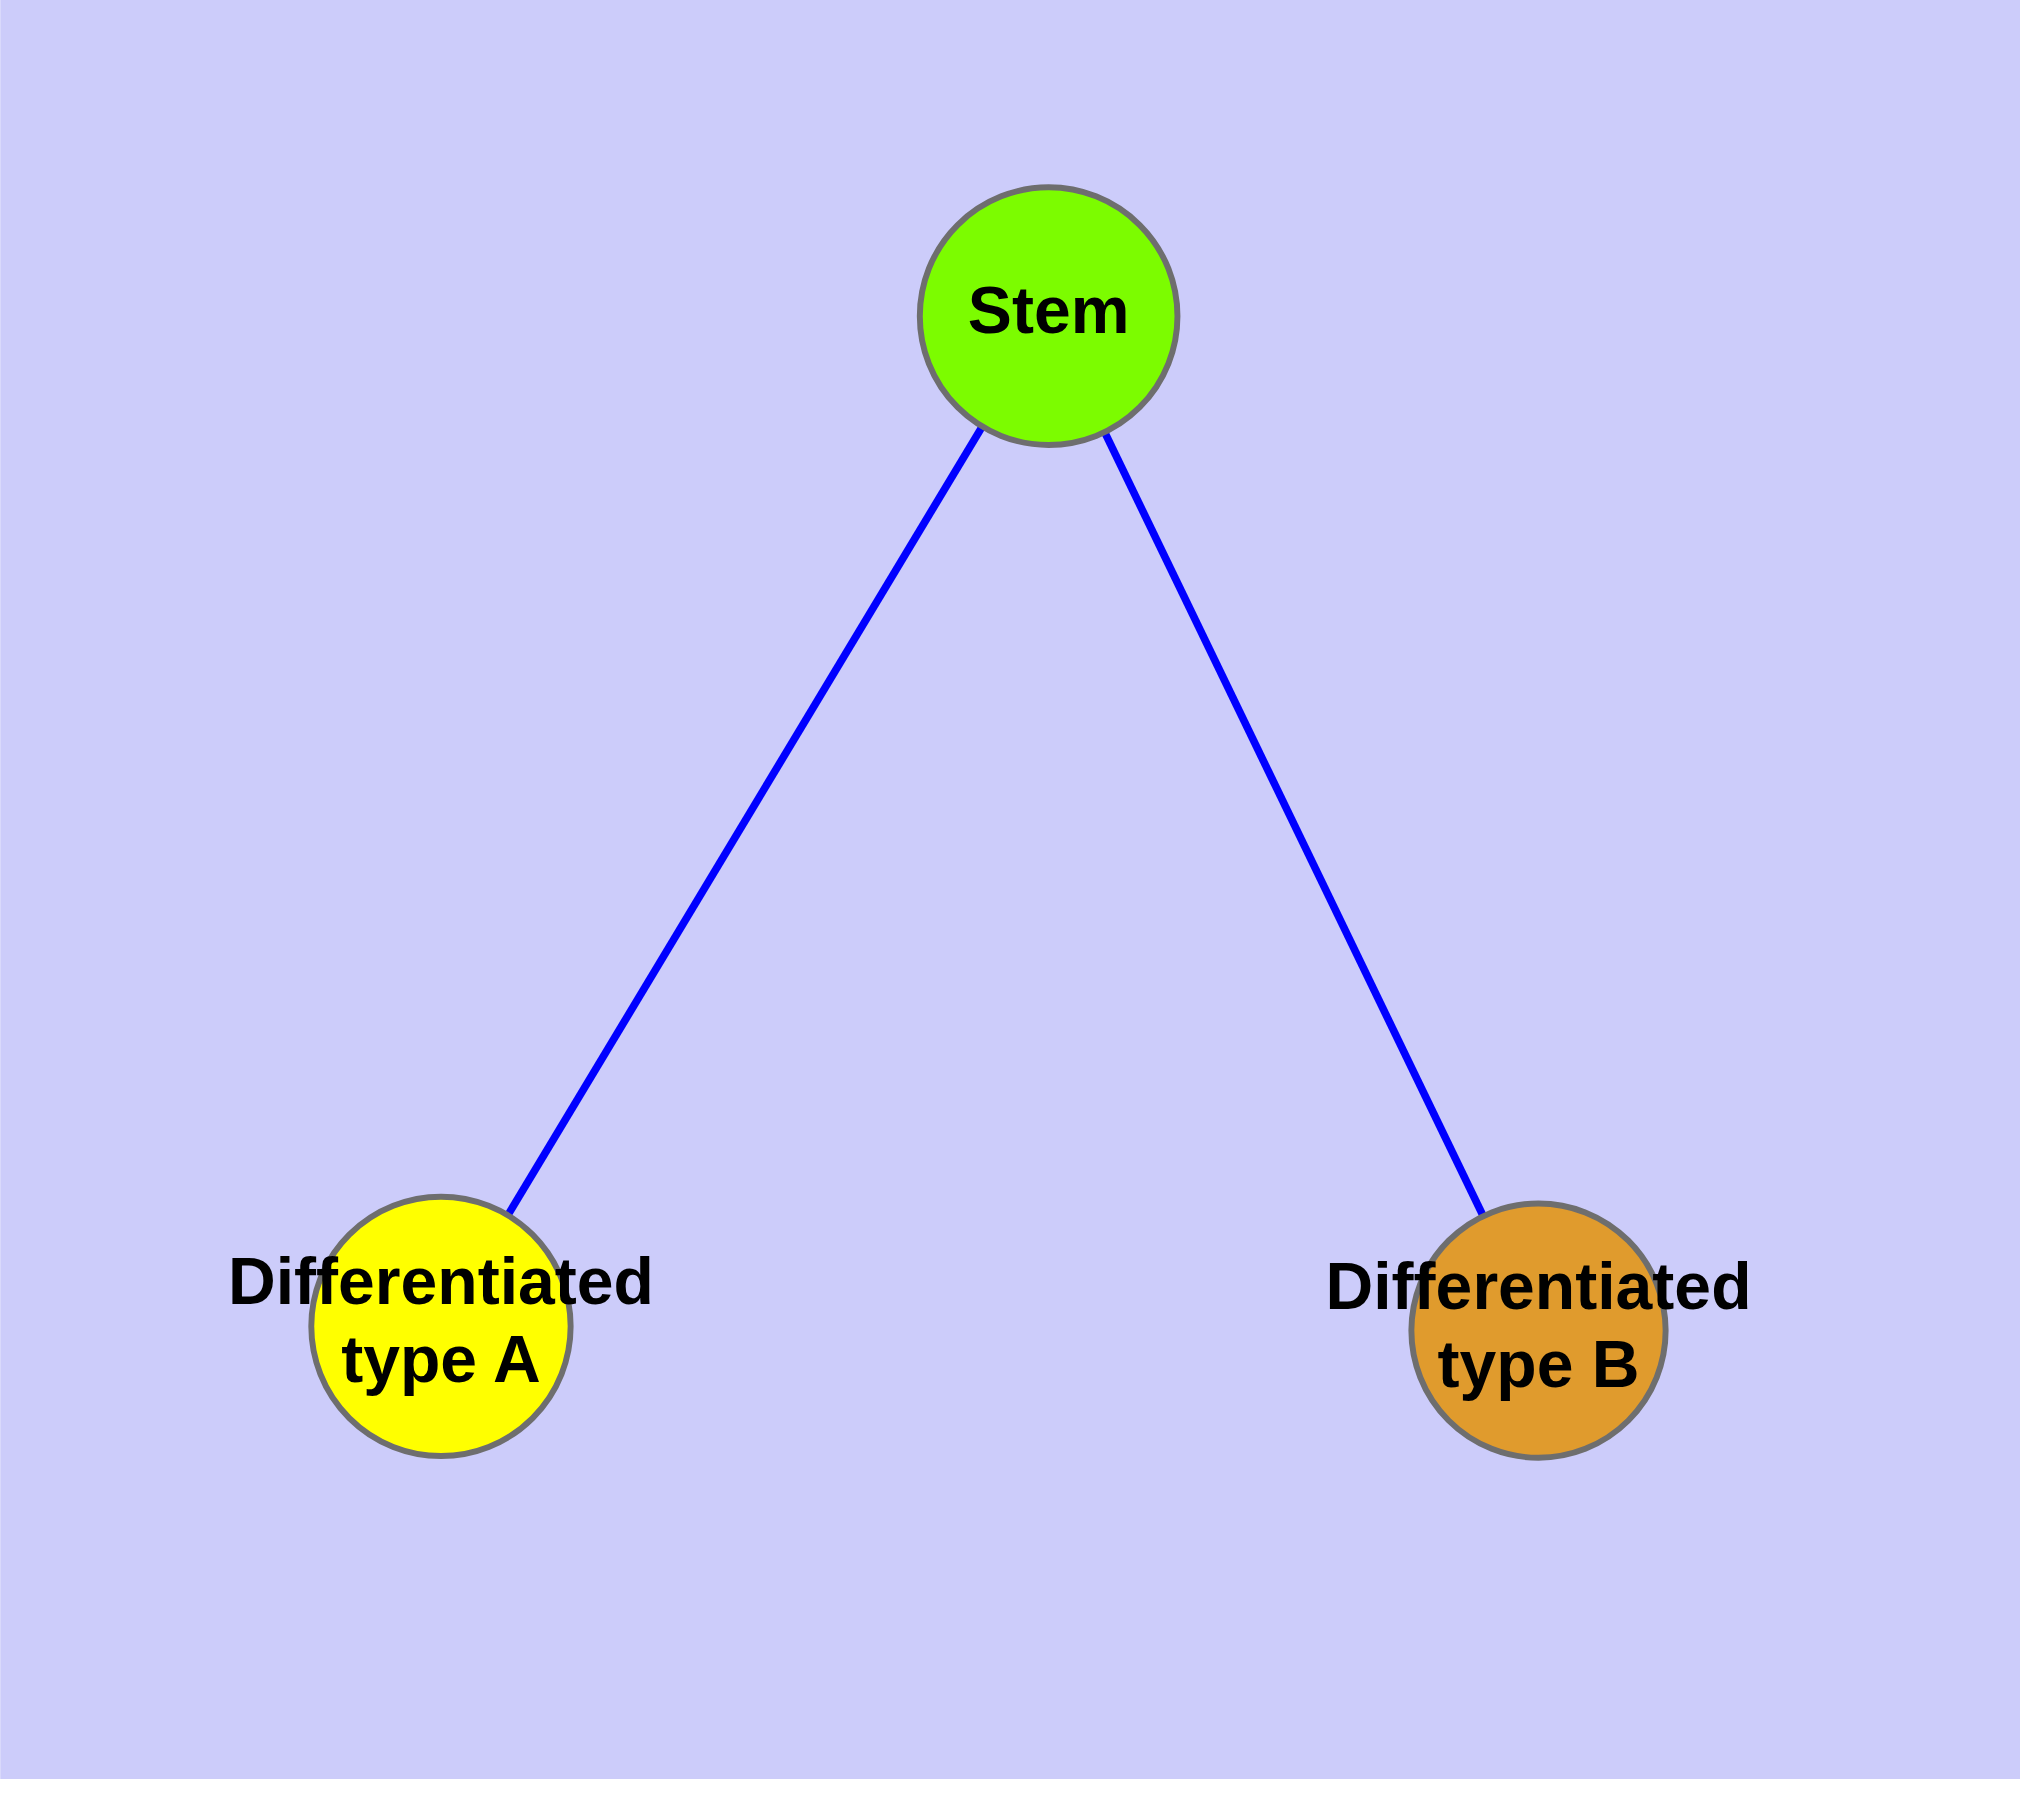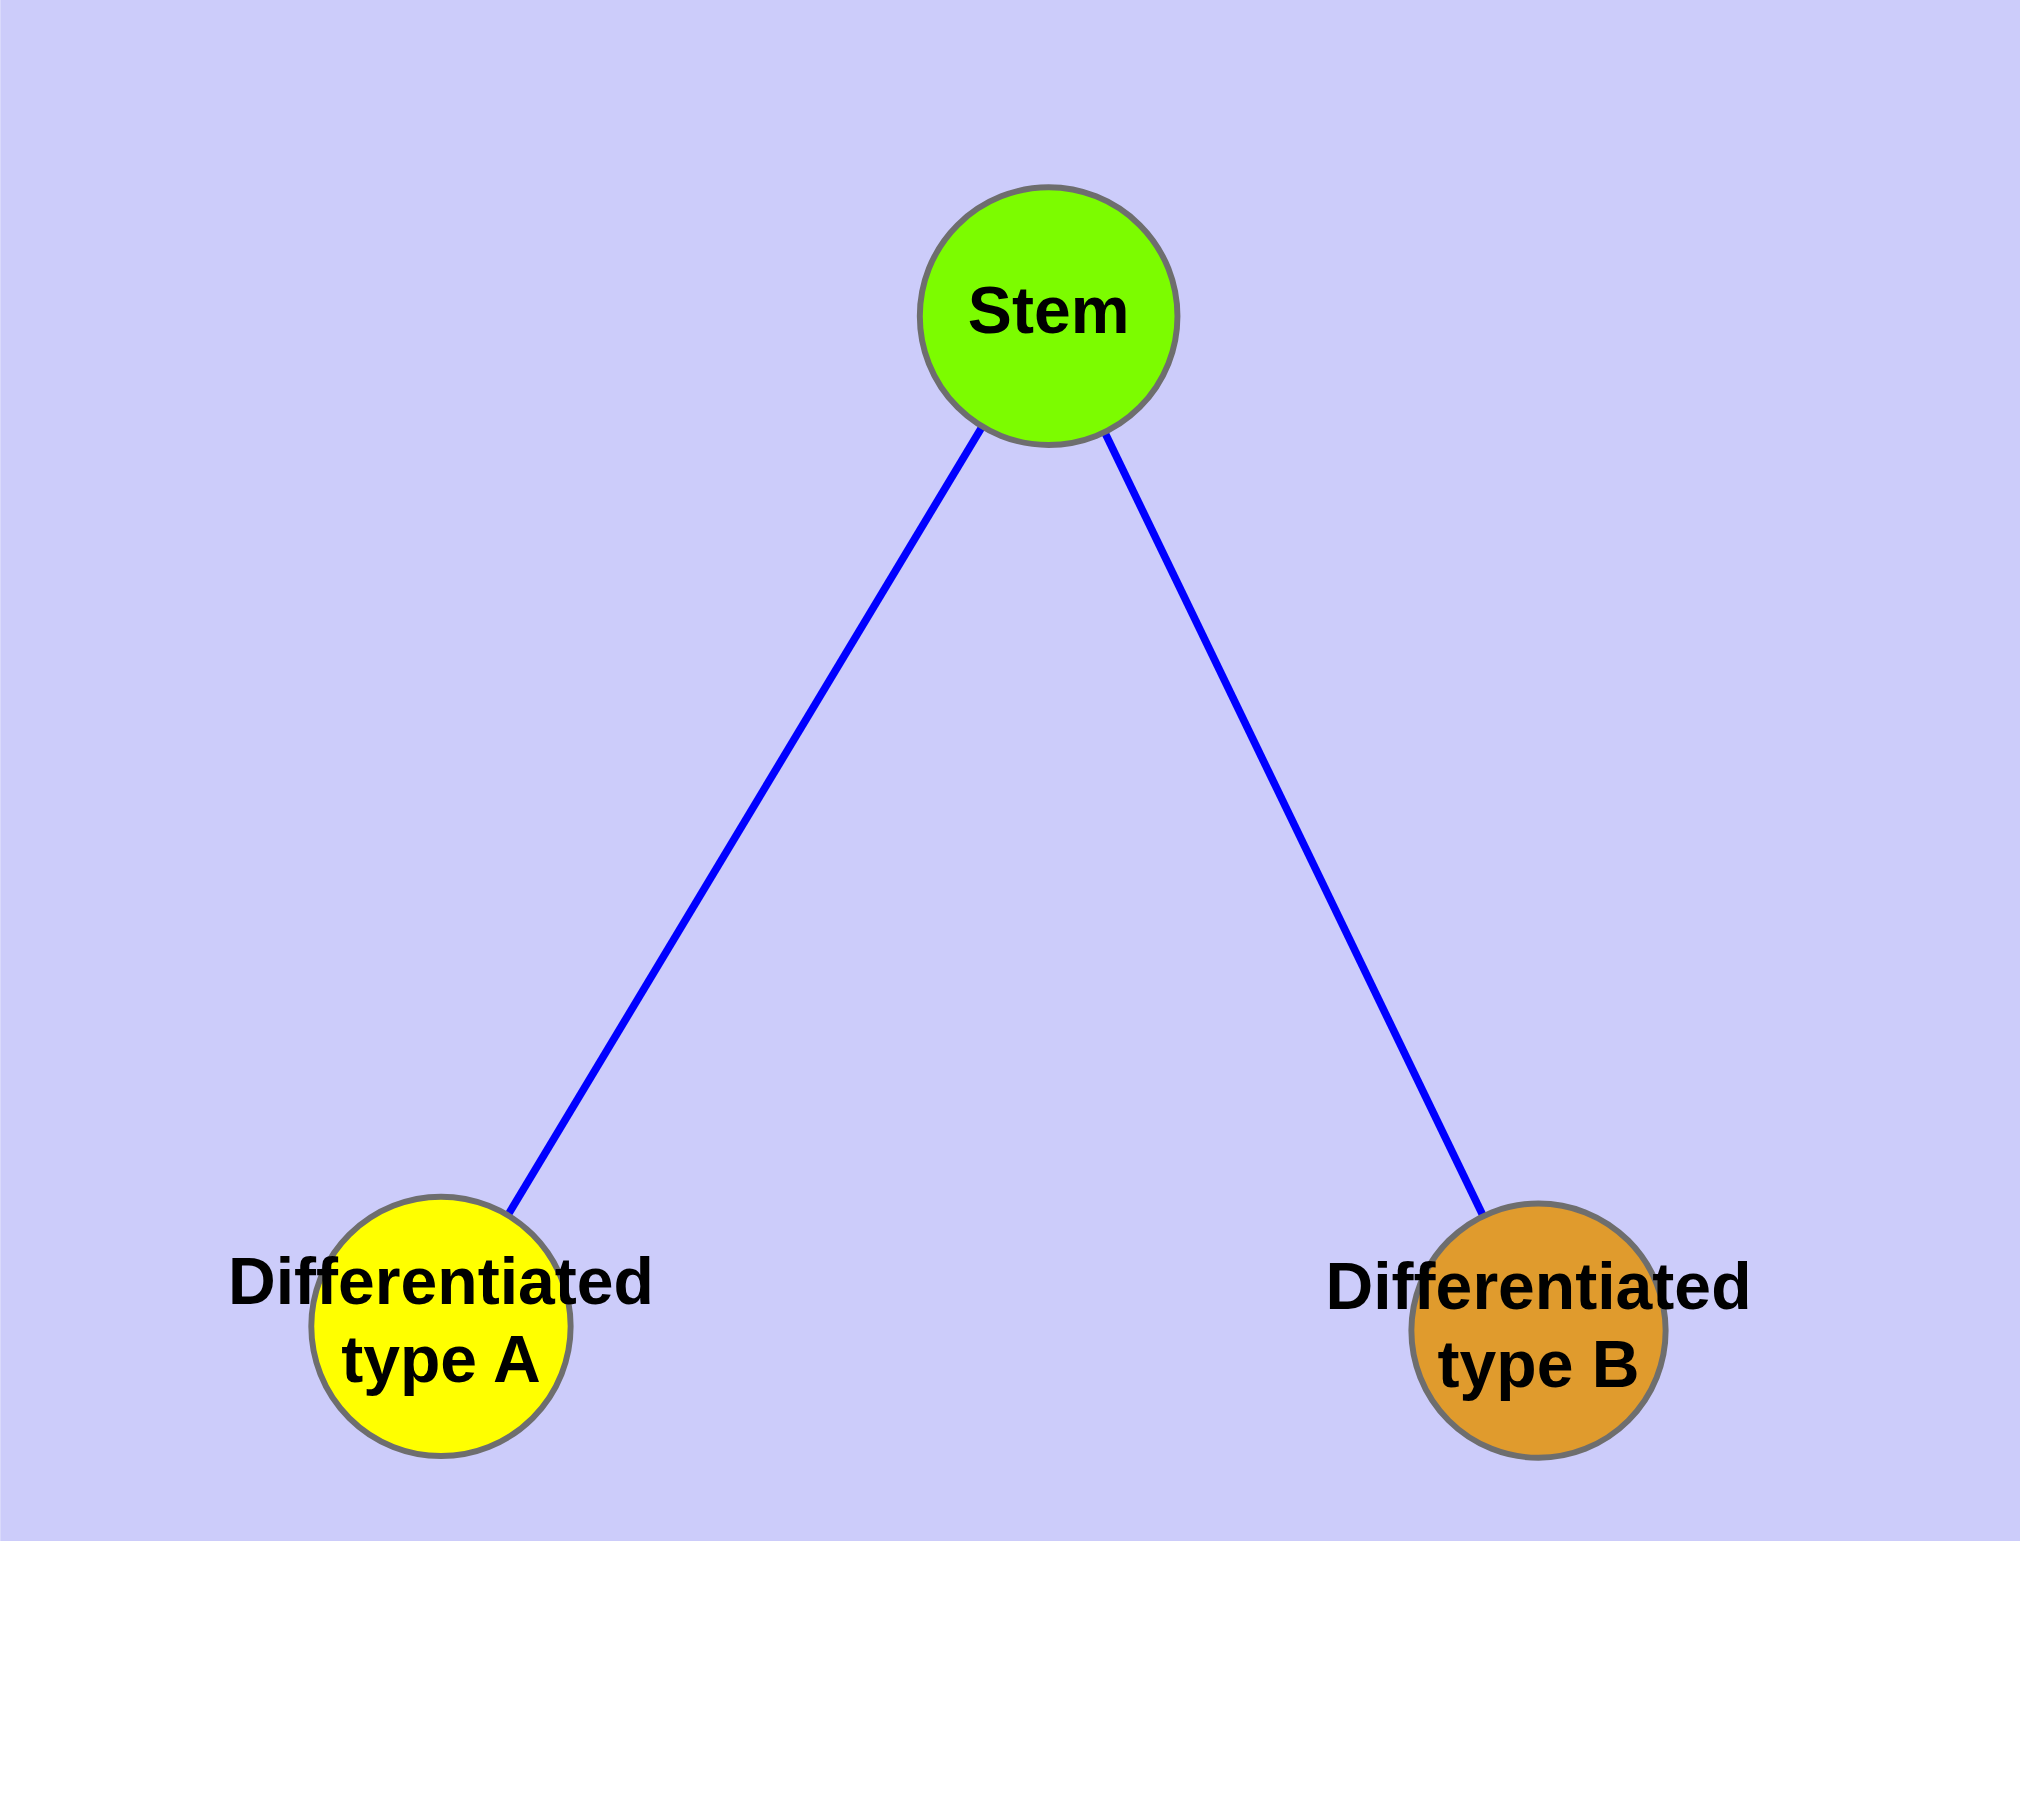--- a/index.html
+++ b/index.html
@@ -3,21 +3,21 @@
 <meta charset="utf-8">
 <style>
   html, body {
     margin: 0;
     padding: 0;
     background: #ffffff;
   }
   #canvas {
     position: relative;
     width: 2021px;
-    height: 1541px;
+    height: 1779px;
     overflow: hidden;
     font-family: "Liberation Sans", sans-serif;
   }
   #graph-svg {
     position: absolute;
     top: 0;
     left: 0;
     width: 2021px;
     height: 1812px;
     display: block;

